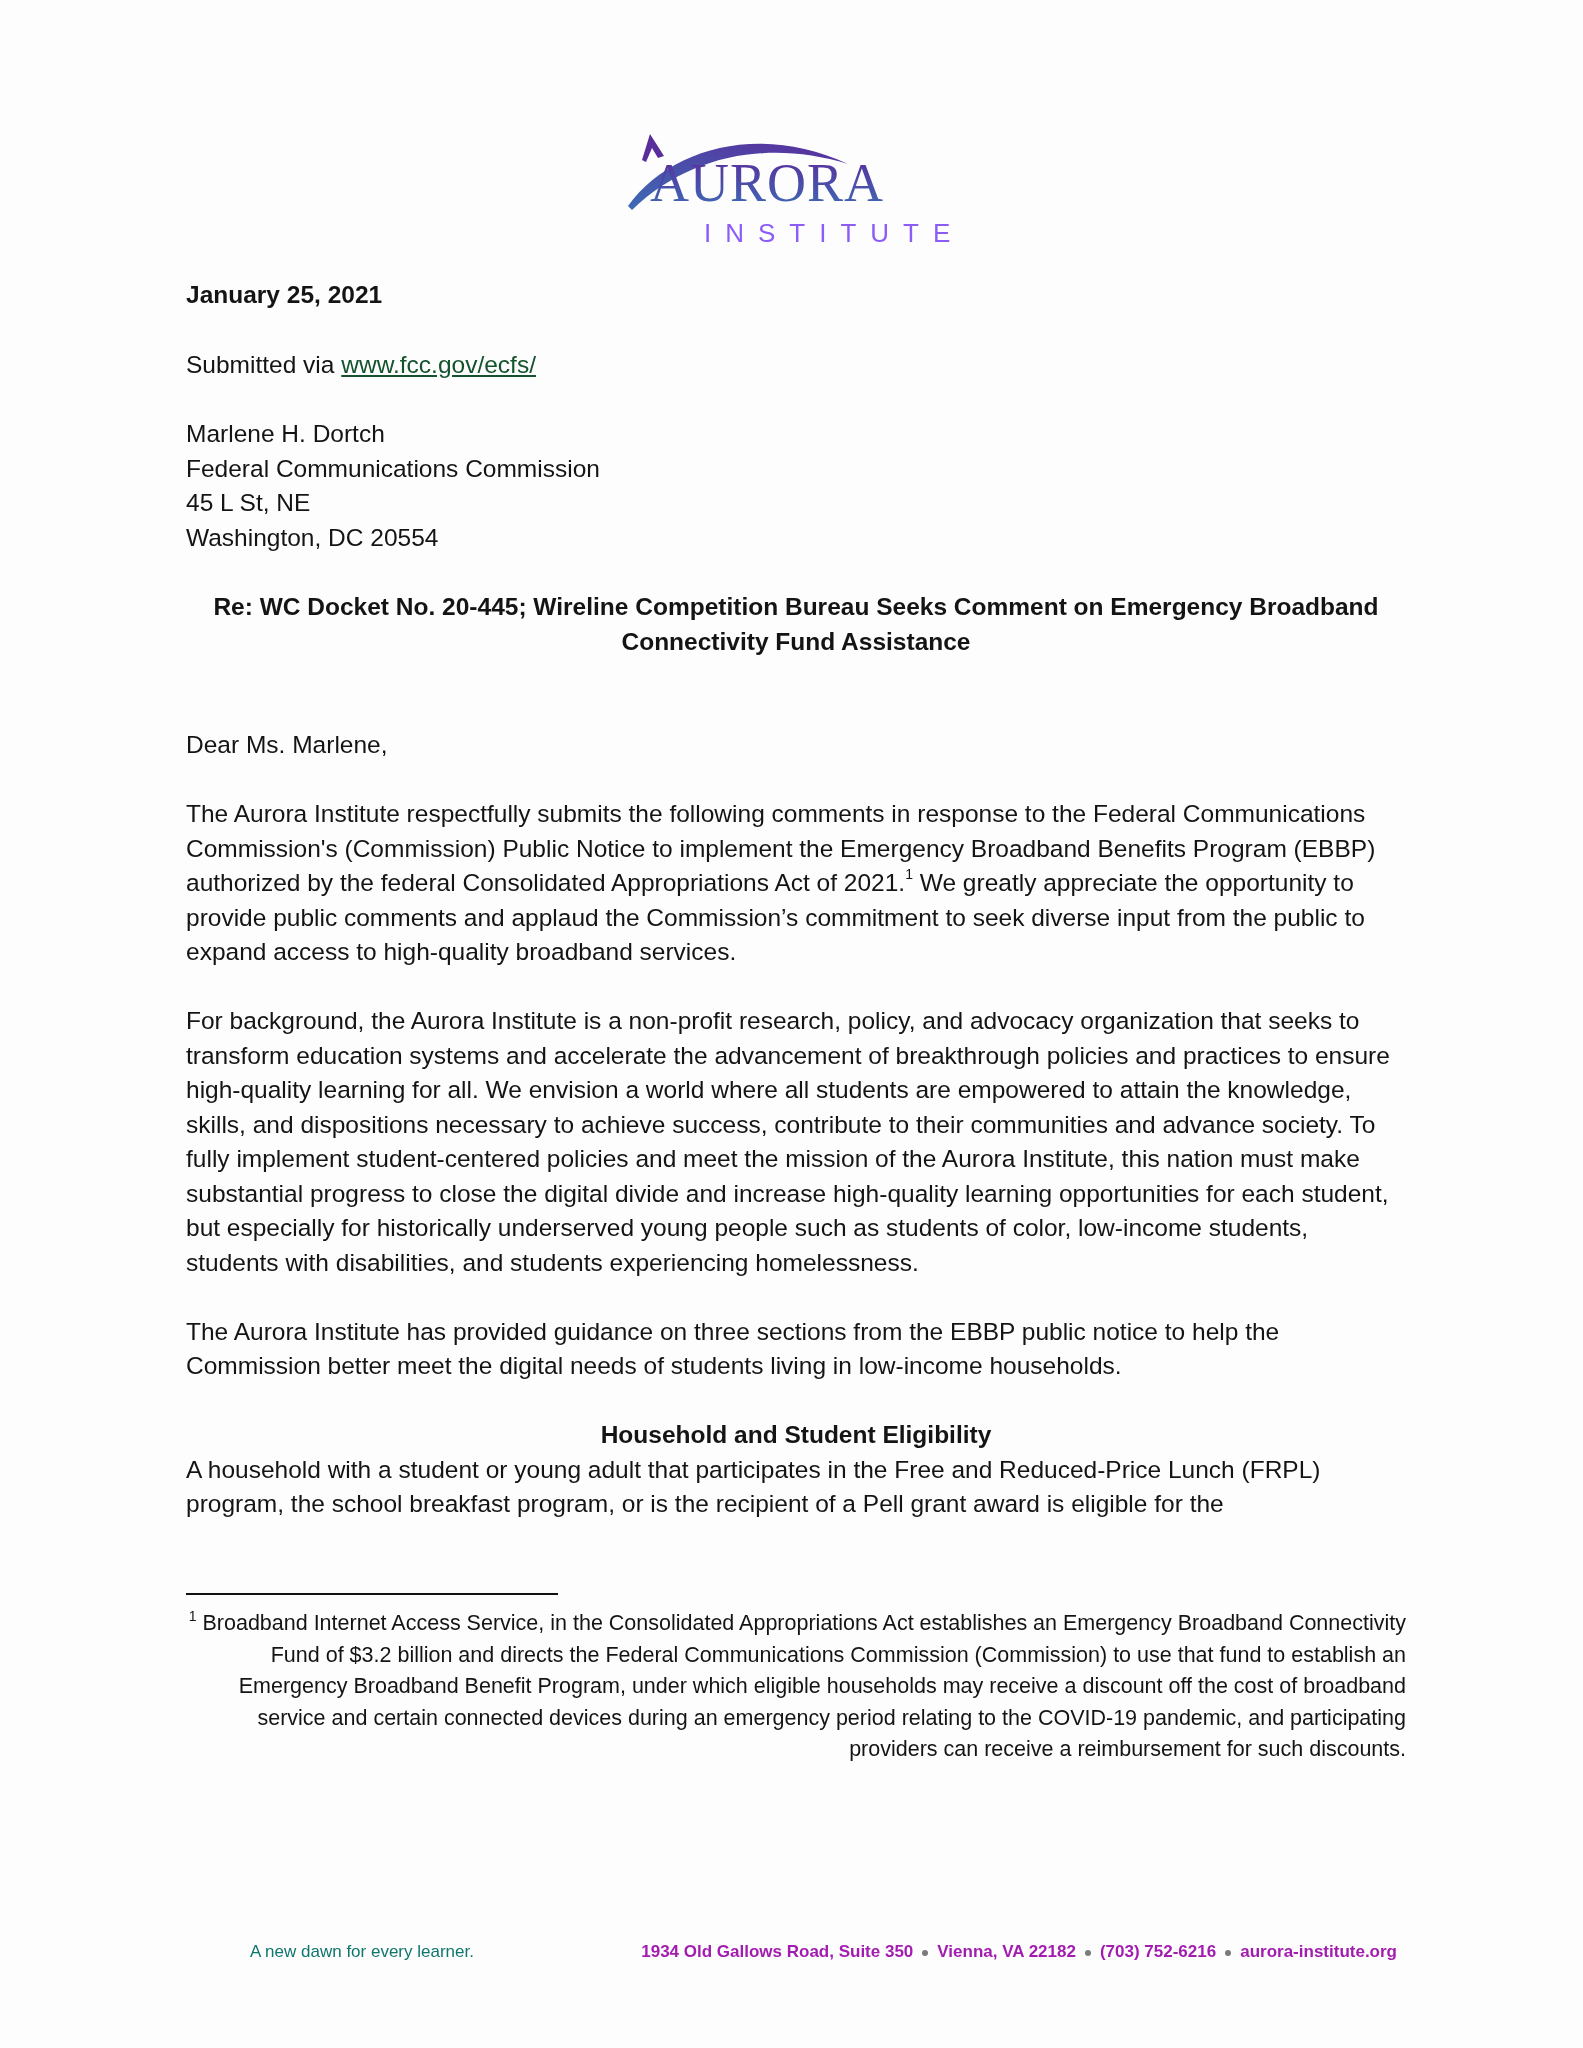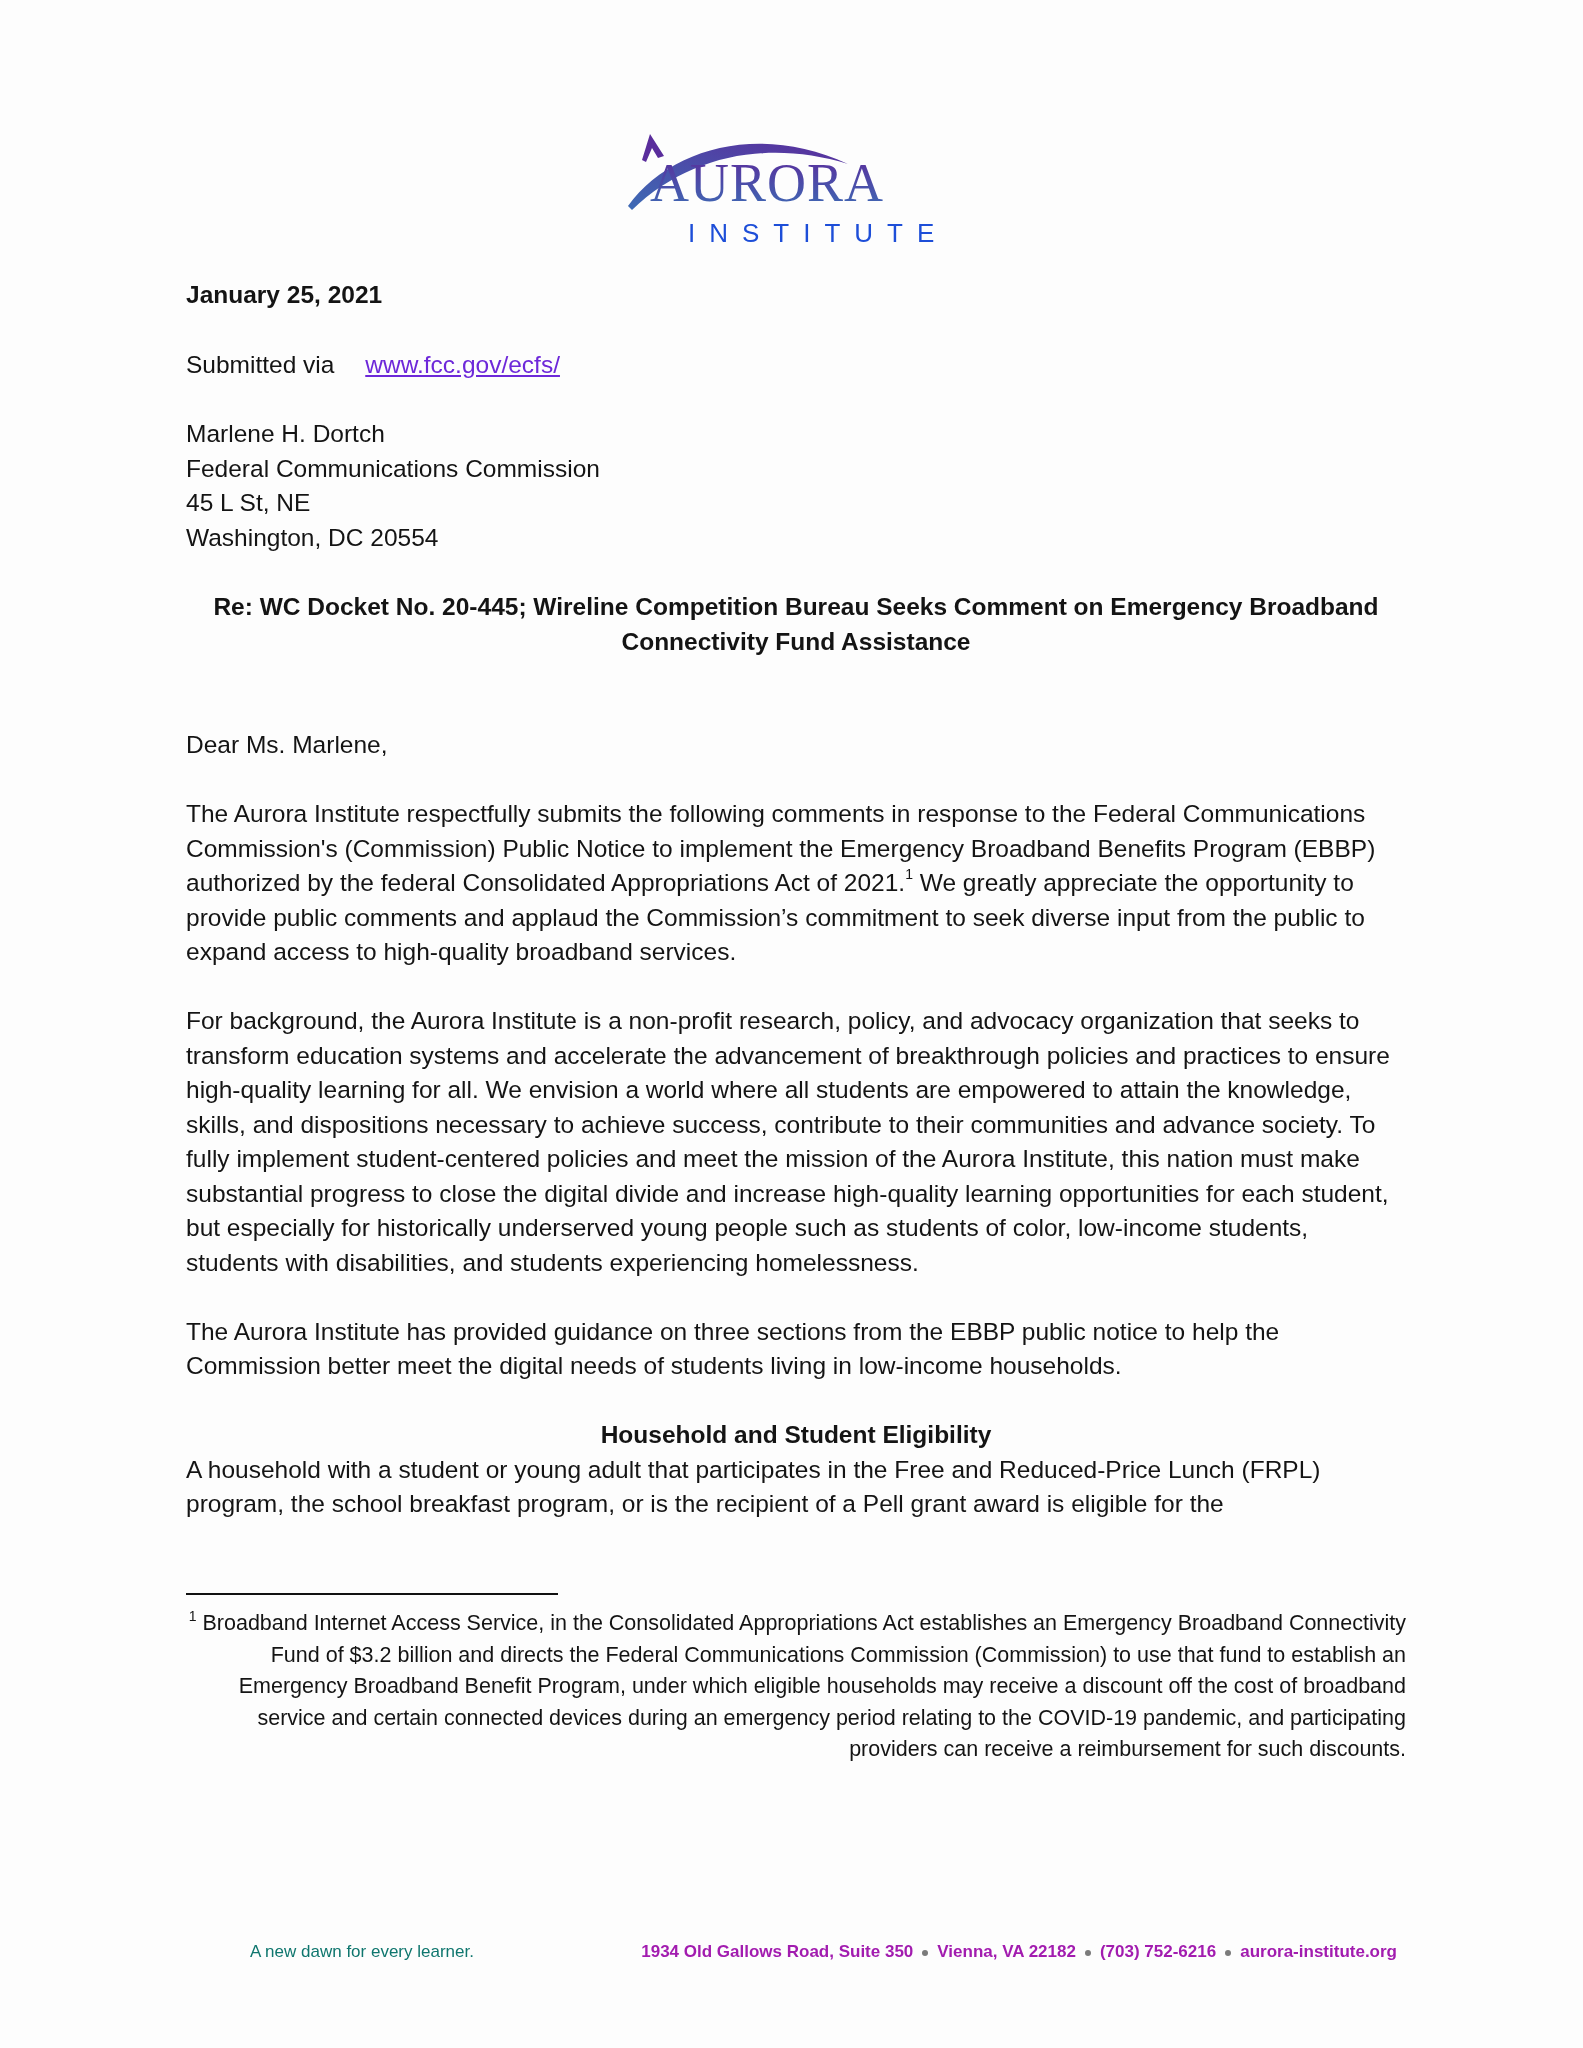--- a/index.html
+++ b/index.html
@@ -9,29 +9,29 @@
   }
   .logo { position: absolute; left: 620px; top: 128px; width: 340px; height: 120px; }
   .logo-word {
     position: absolute; left: 30px; top: 28px; font-family: "Liberation Serif", serif;
     font-size: 54px; letter-spacing: 1px; line-height: 1;
     background: linear-gradient(180deg, #5a2d9c 0%, #3d6bb5 100%);
     -webkit-background-clip: text; background-clip: text; color: transparent;
   }
   .logo-arc { position: absolute; left: 0; top: 0; }
   .logo-sub {
-    position: absolute; left: 68px; top: 90px; font-size: 26px; letter-spacing: 14px;
-    color: #1d4ed8; font-family: "Liberation Sans", sans-serif;
+    position: absolute; left: 84px; top: 90px; font-size: 26px; letter-spacing: 14px;
+    color: #8b5cf6; font-family: "Liberation Sans", sans-serif;
   }
   .content { position: absolute; left: 186px; top: 278px; width: 1220px; font-size: 24.5px; line-height: 34.5px; }
   .content p { margin: 0; }
   .date { font-weight: bold; }
   .gap1 { height: 35px; }
   .gap2 { height: 34.5px; }
-  a.link { color: #6d28d9; text-decoration: underline; margin-left: 24px; }
+  a.link { color: #14532d; text-decoration: underline; }
   .bold { font-weight: bold; text-align: center; }
   .gap-big { height: 69px; }
   sup { font-size: 14px; vertical-align: top; line-height: 20px; position: relative; top: -2px; }
   .fn-rule { position: absolute; left: 186px; top: 1593px; width: 372px; height: 2px; background: #111; }
   .footnote { position: absolute; left: 186px; top: 1608px; width: 1220px; font-size: 21.5px; line-height: 31.5px; text-align: right; }
   .footer { position: absolute; top: 1942px; left: 0; width: 1583px; font-size: 17px; }
   .tagline { position: absolute; left: 250px; color: #0f766e; font-weight: normal; }
   .address { position: absolute; right: 186px; color: #a21caf; font-weight: bold; text-align: right; }
   .dot { display: inline-block; width: 6px; height: 6px; border-radius: 50%; background: #7b7b7b; margin: 0 9px; vertical-align: middle; }
 </style>

